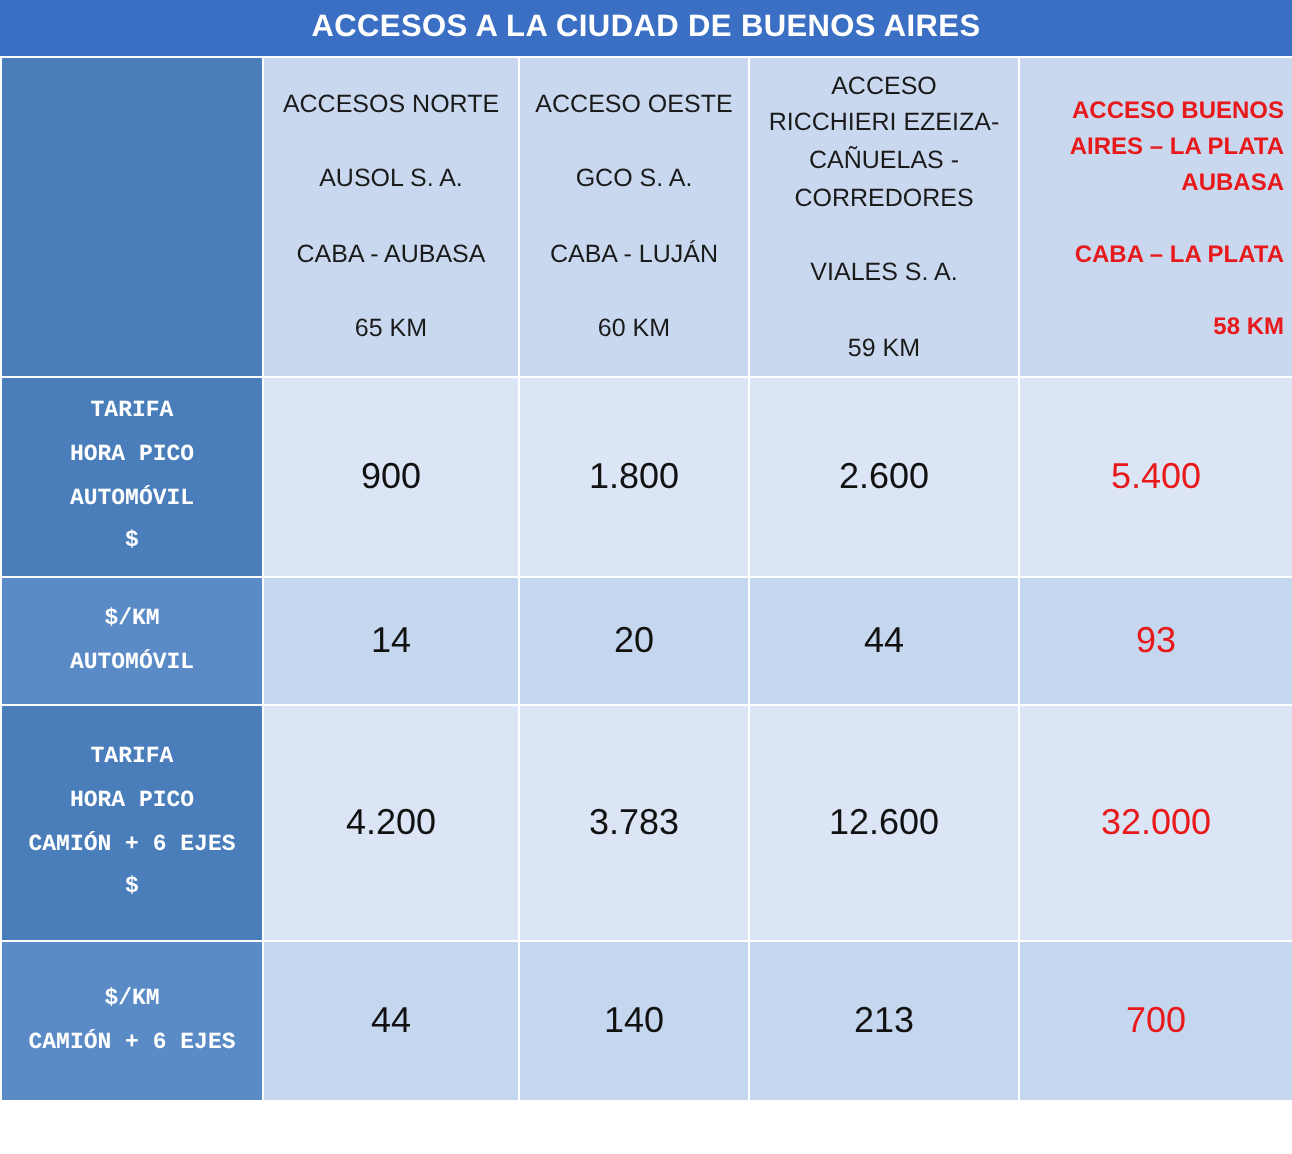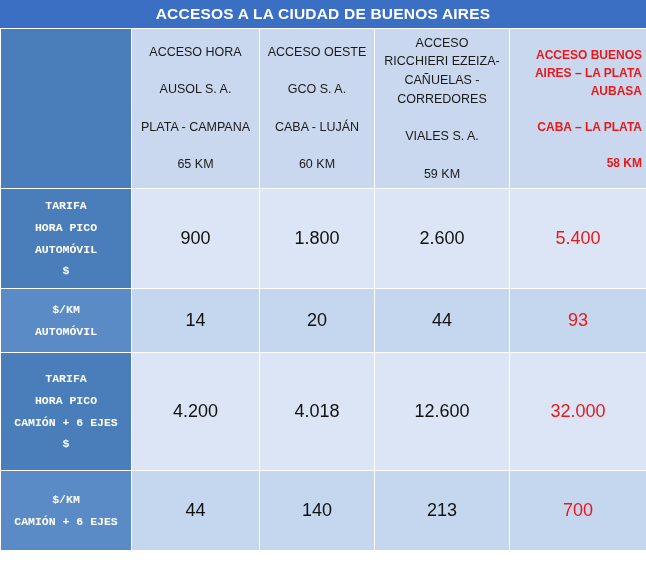--- a/index.html
+++ b/index.html
@@ -111,25 +111,25 @@
         <col class="c1">
         <col class="c2">
         <col class="c3">
         <col class="c4">
     </colgroup>
     <tbody>
 
       <tr>
         <td class="hdr-corner"></td>
         <td class="hdr-cell">
-          <span class="ln">ACCESO HORA</span>
+          <span class="ln">ACCESOS NORTE</span>
           <br>
           <span class="ln">AUSOL S. A.</span>
           <br>
-          <span class="ln">PLATA - CAMPANA</span>
+          <span class="ln">CABA - AUBASA</span>
           <br>
           <span class="ln">65 KM</span>
         </td>
         <td class="hdr-cell">
           <span class="ln">ACCESO OESTE</span>
           <br>
           <span class="ln">GCO S. A.</span>
           <br>
           <span class="ln">CABA - LUJÁN</span>
           <br>
@@ -181,21 +181,21 @@
       </tr>
 
       <tr class="r3">
         <td class="rowlabel">
           <span class="ln">TARIFA</span>
           <span class="ln">HORA PICO</span>
           <span class="ln">CAMIÓN + 6 EJES</span>
           <span class="ln">$</span>
         </td>
         <td class="val">4.200</td>
-        <td class="val">4.018</td>
+        <td class="val">3.783</td>
         <td class="val">12.600</td>
         <td class="val red">32.000</td>
       </tr>
 
       <tr class="r4">
         <td class="rowlabel alt">
           <span class="ln">$/KM</span>
           <span class="ln">CAMIÓN  + 6 EJES</span>
         </td>
         <td class="val alt">44</td>

